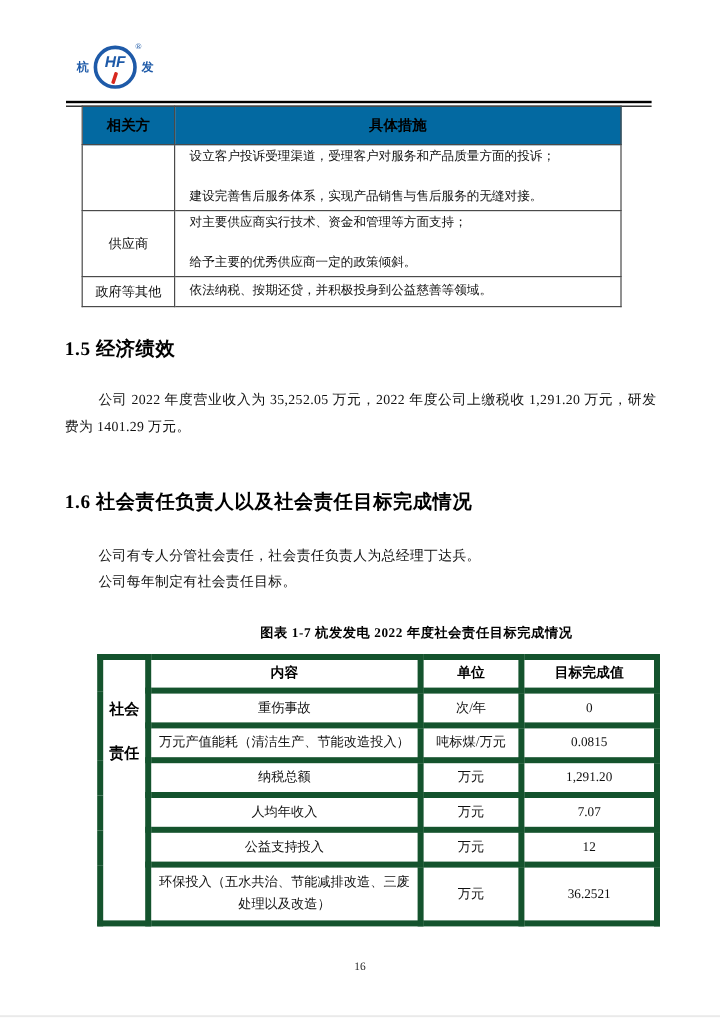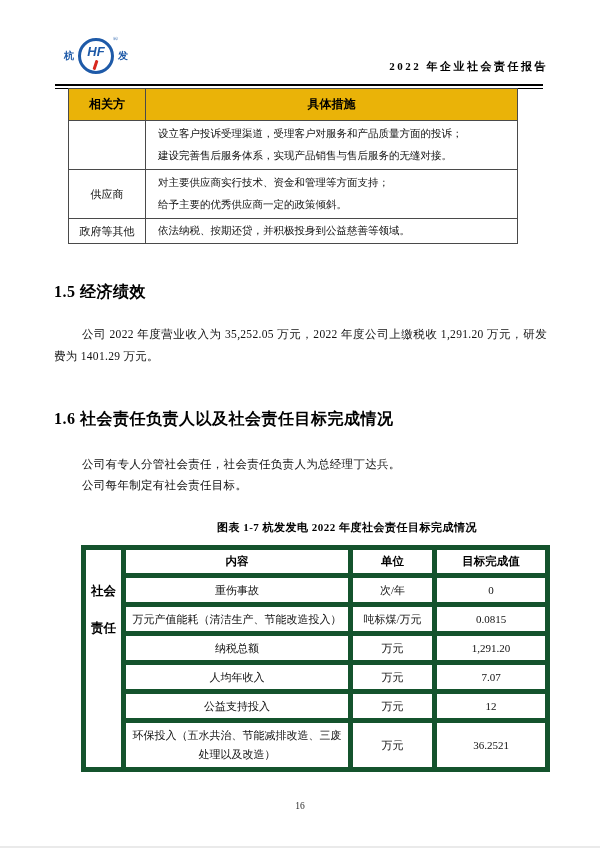--- a/index.html
+++ b/index.html
@@ -94,21 +94,21 @@
     table-layout: fixed;
   }
   .stk-table col.c1 { width: 77px; }
   .stk-table col.c2 { width: 372px; }
   .stk-table th, .stk-table td {
     border: 1px solid #4a4a4a;
     padding: 0;
     vertical-align: middle;
   }
   .stk-table th {
-    background: #eab308;
+    background: #0369a1;
     height: 31px;
     font-family: "Liberation Sans", "DejaVu Sans", sans-serif;
     font-size: 12px;
     font-weight: bold;
     color: #000000;
     text-align: center;
   }
   .stk-row-tall td { height: 48px; }
   .stk-row-short td { height: 24px; }
   .stk-table td.party {
@@ -116,21 +116,21 @@
     font-size: 11px;
     color: #111111;
   }
   .stk-table td.measures {
     padding-left: 12px;
     padding-right: 10px;
     font-size: 10.5px;
     color: #111111;
   }
   .stk-table .mline { line-height: 20px; }
-  .stk-row-tall .mline + .mline { margin-top: 2px; }
+  .stk-row-tall .mline + .mline { margin-top: 14px; }
 
   
   .sec-heading {
     position: absolute;
     left: 54px;
     margin: 0;
     font-size: 16px;
     font-weight: bold;
     color: #000000;
     line-height: 20px;
@@ -254,21 +254,20 @@
 
   <div class="logo">
     <span class="logo-cn">杭</span>
     <span class="logo-circle">
       <span class="logo-hf">HF</span>
       <span class="logo-swoosh"></span>
       <span class="logo-reg">®</span>
     </span>
     <span class="logo-cn">发</span>
   </div>
-  <div class="header-title">2022 年企业社会责任报告</div>
   <div class="double-rule"></div>
 
   <table class="stk-table">
     <colgroup>
         <col class="c1">
         <col class="c2">
       </colgroup>
     <tbody>
       <tr>
         <th>相关方</th>

